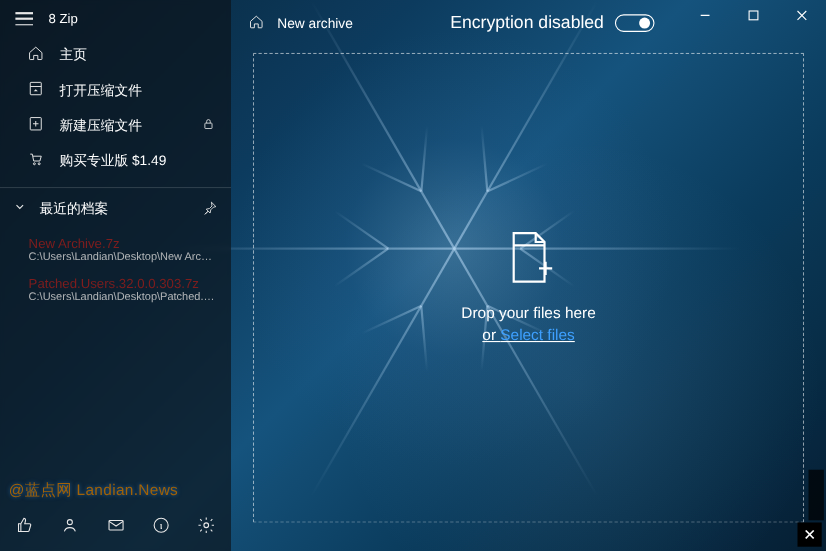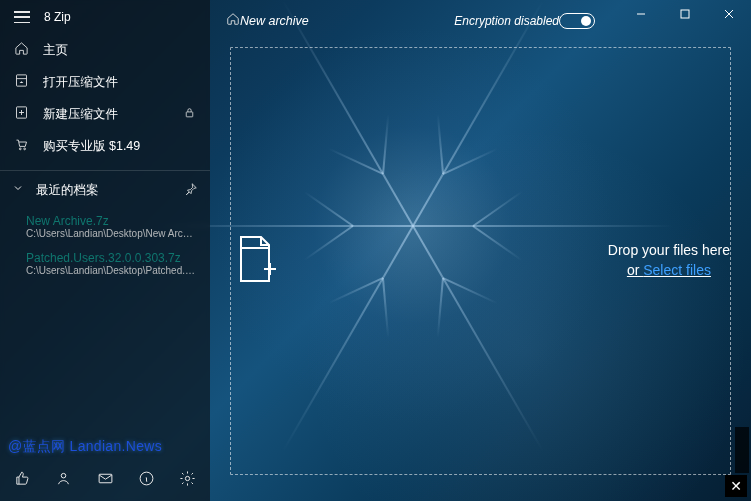--- a/index.html
+++ b/index.html
@@ -23,52 +23,52 @@
   .flake .a1{transform:rotate(0deg);} .flake .a2{transform:rotate(60deg);} .flake .a3{transform:rotate(120deg);}
   .flake .a4{transform:rotate(180deg);} .flake .a5{transform:rotate(240deg);} .flake .a6{transform:rotate(300deg);}
 
   .app { position: absolute; inset: 0; display: flex; color: #fff; }
 
   
   .sidebar { width: 210px; height: 100%; background: rgba(12, 18, 24, 0.66); backdrop-filter: blur(2px); display:flex; flex-direction:column; }
   .app-title { display:flex; align-items:center; gap:14px; padding: 10px 14px 8px 14px; font-size:12px; }
   .ham { width:16px; height:12px; display:inline-flex; flex-direction:column; justify-content:space-between; }
   .ham i { display:block; height:1.5px; background:#e8e8e8; }
-  .nav { padding: 2px 0 4px 0; }
+  .nav { padding: 2px 0 4px 11px; }
   .nav-item { display:flex; align-items:center; gap:14px; padding:7px 14px; font-size:12.5px; cursor:pointer; position:relative; }
   .nav-item .spacer { flex:1; }
   .nav-item svg { width:15px; height:15px; stroke:#e8e8e8; fill:none; stroke-width:1.4; }
   .nav-item .right svg { width:13px; height:13px; }
   .divider { height:1px; background:rgba(255,255,255,0.14); margin:4px 0; }
   .section-head { display:flex; gap:12px; padding:7px 12px; font-size:12.5px; cursor:pointer; }
   .section-head .chev { width:12px; height:12px; }
   .section-head .spacer{flex:1;}
   .recent { padding: 2px 0; }
   .recent-item { padding:6px 14px 6px 26px; cursor:pointer; }
-  .recent-item .name { font-size:12px; color:#0f766e; }
+  .recent-item .name { font-size:12px; color:#7f1d1d; }
   .recent-item .path { font-size:10px; color:#cfcfcf; opacity:0.85; white-space:nowrap; overflow:hidden; text-overflow:ellipsis; }
   .sidebar-spacer { flex:1; }
-  .watermark { color:#1d4ed8; font-size:14px; padding: 0 0 6px 8px; letter-spacing:0.3px; font-weight:500; text-shadow:0 0 4px rgba(62,160,255,0.5);}
+  .watermark { color:#a16207; font-size:14px; padding: 0 0 6px 8px; letter-spacing:0.3px; font-weight:500; text-shadow:0 0 4px rgba(62,160,255,0.5);}
   .bottom-bar { display:flex; align-items:center; justify-content:space-between; padding:8px 14px 10px 14px; }
   .bottom-bar svg { width:17px; height:17px; stroke:#e8e8e8; fill:none; stroke-width:1.4; }
 
   
   .content { flex:1; height:100%; display:flex; flex-direction:column; position:relative; }
   .win-controls { position:absolute; top:0; right:0; display:flex; }
   .win-controls div { width:44px; height:28px; display:flex; align-items:center; justify-content:center; cursor:pointer; }
   .win-controls svg { width:10px; height:10px; stroke:#fff; stroke-width:1; fill:none; }
   .content-header { display:flex; align-items:center; padding:12px 16px 8px 16px; font-size:12.5px; }
   .content-header .home svg { width:14px; height:14px; stroke:#e8e8e8; fill:none; stroke-width:1.5; }
-  .content-header .title { margin-left:0;font-style:italic; }
+  .content-header .title { margin-left:12px; }
   .content-header .spacer { flex:1; }
-  .enc { display:flex; align-items:center; margin-right: 140px; font-size:12px;font-style:italic; }
+  .enc { display:flex; align-items:center; gap:10px; margin-right: 140px; font-size:16px; }
   .toggle { width:36px; height:16px; border:1px solid #fff; border-radius:10px; position:relative; cursor:pointer; }
   .toggle .knob { position:absolute; width:10px; height:10px; background:#fff; border-radius:50%; top:2px; right:3px; }
 
-  .drop-area { flex:1; margin:10px 20px 26px 20px; border:1px dashed rgba(255,255,255,0.55); border-radius:1px; display:flex; align-items:center; justify-content:space-between; gap:10px; }
+  .drop-area { flex:1; margin:10px 20px 26px 20px; border:1px dashed rgba(255,255,255,0.55); border-radius:1px; display:flex; flex-direction:column; align-items:center; justify-content:center; gap:10px; }
   .drop-area .big-icon svg { width:48px; height:52px; stroke:#fff; fill:none; stroke-width:2; }
   .drop-text { text-align:center; font-size:14px; line-height:1.4; }
   .drop-text .or { display:block;text-decoration:underline; }
   .link { color:#3ea0ff; cursor:pointer; }
 
   .corner-close { position:absolute; right:4px; bottom:4px; width:22px; height:22px; background:#000; color:#fff; display:flex; align-items:center; justify-content:center; font-size:14px; cursor:pointer;}
   .corner-handle { position:absolute; right:2px; bottom:28px; width:14px; height:46px; background:rgba(0,0,0,0.7); }
 </style>
 </head>
 <body>

